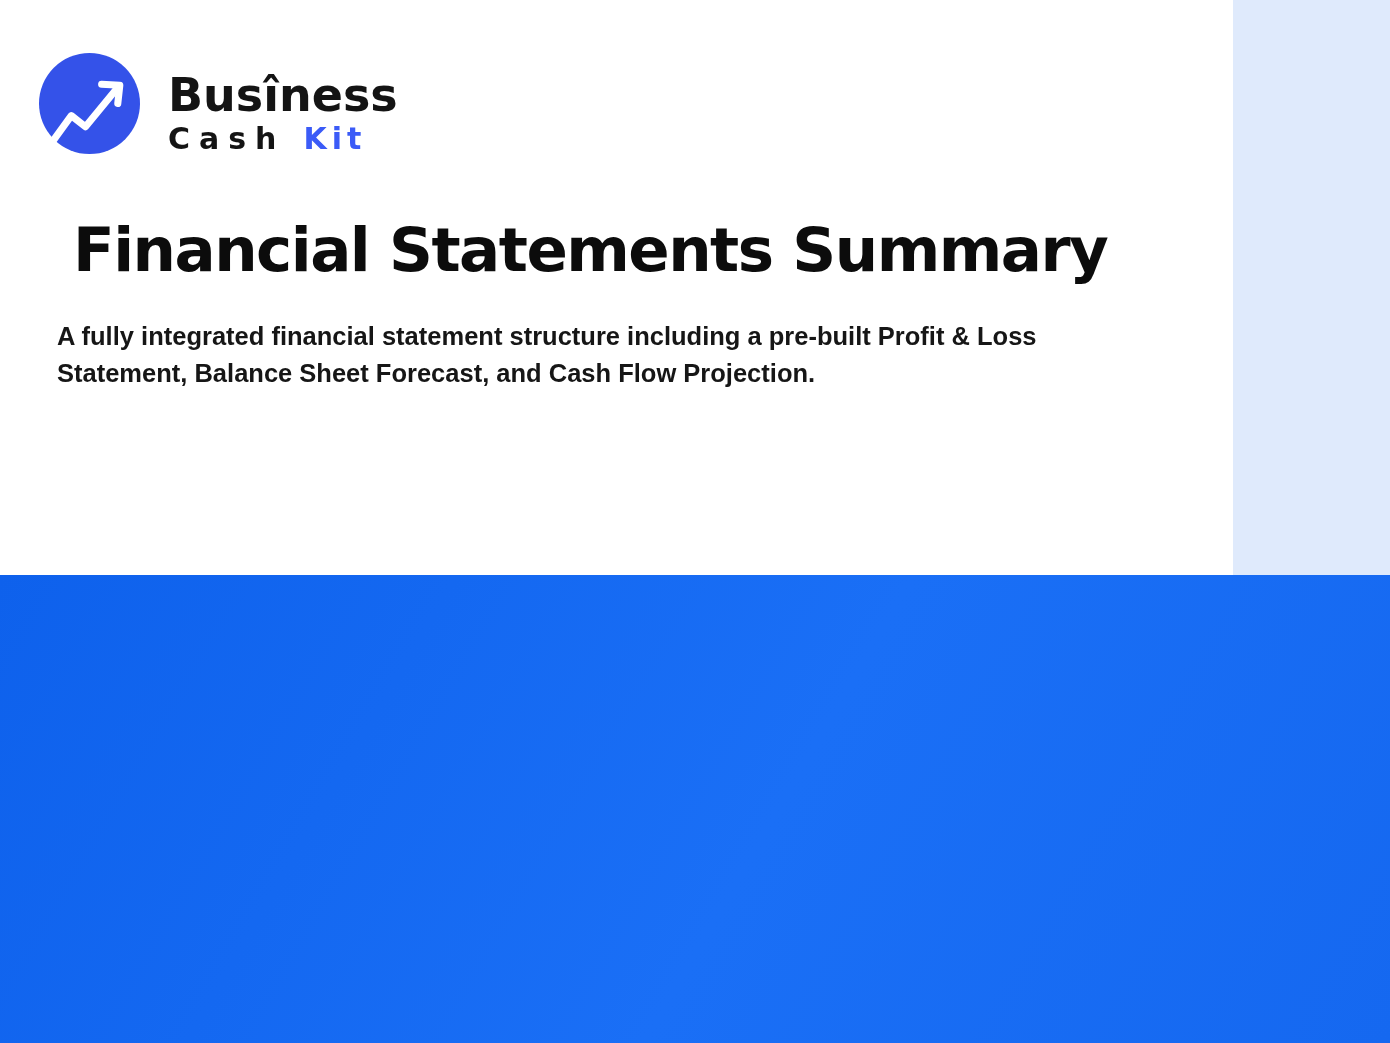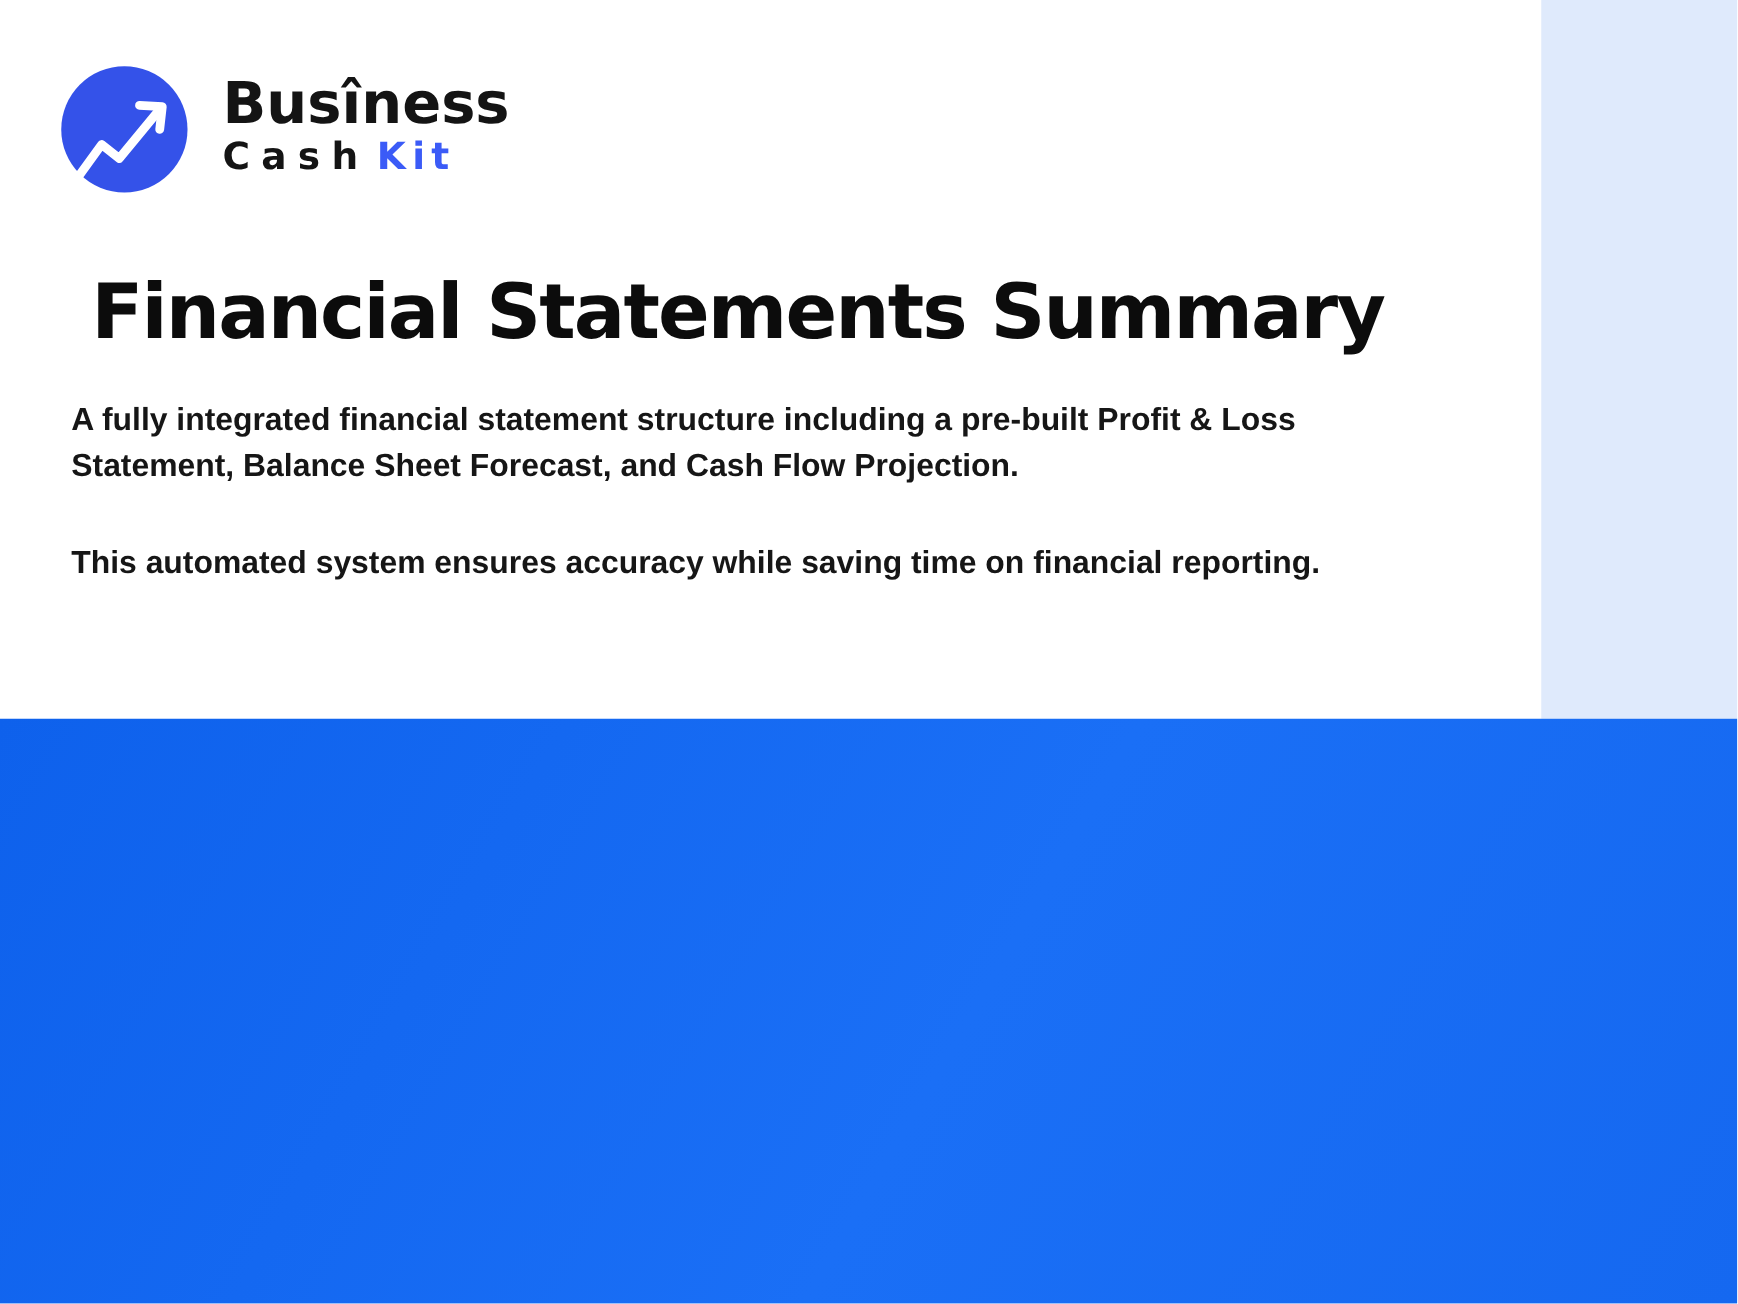--- a/index.html
+++ b/index.html
@@ -1,28 +1,28 @@
 <!DOCTYPE html>
 <html><head>
 <meta charset="utf-8">
 <style>
   html,body{margin:0;padding:0;background:#fff;}
   .page{position:relative;width:1390px;height:1043px;overflow:hidden;background:#ffffff;
         font-family:"Liberation Sans",sans-serif;}
   .stripe{position:absolute;left:1233px;top:0;width:157px;height:575px;background:#dfeafc;}
 
   
-  .brand{position:absolute;left:49px;top:53px;display:flex;gap:28px;}
+  .brand{position:absolute;left:39px;top:53px;display:flex;gap:28px;align-items:flex-end;}
   .logo-circle{width:101px;height:101px;border-radius:50%;background:#3452e9;position:relative;}
   .logo-circle svg{position:absolute;inset:0;}
   .wordmark{padding-top:6px;}
   .wm-top{font-family:"DejaVu Sans",sans-serif;font-weight:800;font-size:46px;line-height:1;color:#141414;letter-spacing:0px;}
   .wm-bottom{margin-top:6px;font-family:"DejaVu Sans",sans-serif;font-weight:700;font-size:30px;line-height:1;color:#141414;}
   .wm-plan{letter-spacing:9px;}
-  .wm-kit{color:#3b5bf7;letter-spacing:5px;margin-left:6px;}
+  .wm-kit{color:#3b5bf7;letter-spacing:5px;margin-left:18px;}
 
   
   h1.title{position:absolute;left:57px;top:198px;margin:16px;width:1120px;
            font-family:"DejaVu Sans",sans-serif;font-weight:800;font-size:61px;letter-spacing:-1.5px;color:#0c0c0c;}
   .lead{position:absolute;left:57px;width:1085px;margin:0;
         font-family:"Liberation Sans",sans-serif;font-weight:700;font-size:25.5px;line-height:1.45;color:#161616;}
   .lead1{top:318px;}
   .lead2{top:432px;}
 
   
@@ -45,21 +45,20 @@
     <div class="wordmark">
       <div class="wm-top">Busîness</div>
       <div class="wm-bottom">
         <span class="wm-plan">Cash</span><span class="wm-kit">Kit</span>
       </div>
     </div>
   </header>
 
   <h1 class="title">Financial Statements Summary</h1>
   <p class="lead lead1">A fully integrated financial statement structure including a pre-built Profit &amp; Loss Statement, Balance Sheet Forecast, and Cash Flow Projection.</p>
-  <p class="lead lead2">This automated system ensures accuracy while saving time on financial reporting.</p>
 
   <div class="band">
 
     
     
 
     
     
 
     

